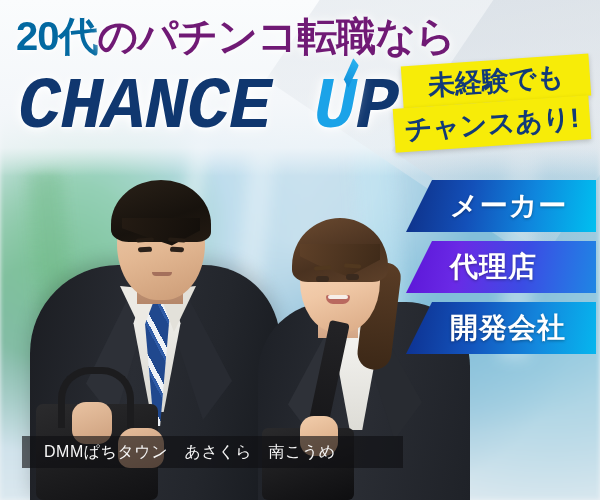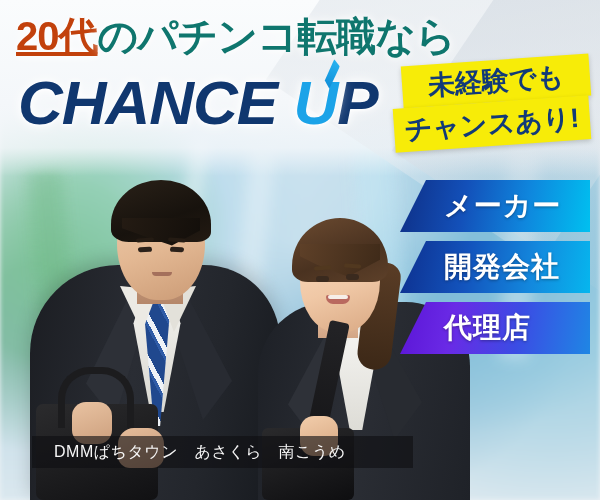--- a/index.html
+++ b/index.html
@@ -181,29 +181,29 @@
   .w-hand{left:300px;bottom:44px;width:38px;height:40px;background:linear-gradient(160deg,#f2cdab,#d5a57f);border-radius:14px;}
   .w-bag{left:262px;bottom:0;width:92px;height:72px;background:linear-gradient(160deg,#2a2a2c,#0e0e10);border-radius:6px;}
 
   
   .headline{
     position:absolute;left:16px;top:16px;
     font-size:40px;font-weight:bold;letter-spacing:-1px;
     white-space:nowrap;line-height:1;
     text-shadow:0 0 7px rgba(255,255,255,.95),0 0 14px rgba(255,255,255,.8);
   }
-  .hl-dark{color:#c2410c;text-decoration:underline;}
-  .hl-blue{color:#0f766e;}
+  .hl-dark{color:#0369a1;}
+  .hl-blue{color:#701a75;}
 
   
   .logo{
     position:absolute;left:18px;top:72px;
-    font-size:62px;line-height:1;font-weight:bold;font-style:italic;
+    font-size:72px;line-height:1;font-weight:bold;font-style:italic;
     letter-spacing:-1px;white-space:nowrap;
-    font-family:Liberation Sans, sans-serif;
+    font-family:Liberation Mono, monospace;
     text-shadow:0 0 8px rgba(255,255,255,.95),0 0 16px rgba(255,255,255,.85),0 2px 2px rgba(255,255,255,.6);
   }
   .logo-main{color:#10376f;}
   .logo-u{color:#1ba3e8;position:relative;}
   .logo-u::after{
     content:"";position:absolute;right:-2px;top:-9px;
     width:15px;height:30px;
     background:linear-gradient(200deg,#29b6f2,#0d8ad6);
     clip-path:polygon(58% 0,100% 22%,46% 100%,10% 74%);
     transform:rotate(6deg);
@@ -215,41 +215,41 @@
   .badge-bar{
     position:absolute;background:#f7ec08;
     font-weight:bold;color:#123a78;white-space:nowrap;
     display:flex;align-items:center;justify-content:center;
     box-shadow:0 2px 5px rgba(0,0,0,.18);
   }
   .bb1{left:10px;top:4px;width:188px;height:42px;font-size:27px;transform:rotate(-4deg);}
   .bb2{left:2px;top:46px;width:196px;height:44px;font-size:27px;transform:rotate(-4deg);}
 
   
-  .tags{position:absolute;right:10px;top:180px;width:190px;}
+  .tags{position:absolute;right:4px;top:180px;width:190px;}
   .tag{
     position:relative;height:52px;margin-bottom:9px;
     clip-path:polygon(26px 0,100% 0,100% 100%,0 100%);
     display:flex;align-items:center;padding-left:44px;
     box-shadow:0 2px 6px rgba(0,0,0,.22);
   }
   .tag span{
     color:#fff;font-size:28px;font-weight:bold;letter-spacing:1px;
     white-space:nowrap;
     text-shadow:0 1px 3px rgba(0,0,0,.35);
   }
   .t1{background:linear-gradient(100deg,#0e2f86 0%,#1350b9 34%,#0f86dd 66%,#00c0f0 100%);}
   .t2{background:linear-gradient(100deg,#2b16c9 0%,#3b2fe0 30%,#2f5fe2 64%,#1f8ee8 100%);}
   .t3{background:linear-gradient(100deg,#0d2f8e 0%,#1354bd 36%,#1389de 70%,#06b6ee 100%);}
   .t4{background:linear-gradient(100deg,#5b15d6 0%,#6a2ae6 28%,#3b4ce4 62%,#1f86e4 100%);}
   .t5{background:linear-gradient(100deg,#0f56c6 0%,#1b74d8 34%,#1298e6 66%,#05c6f2 100%);}
 
   
   .caption{
-    position:absolute;left:32px;bottom:32px;width:381px;height:32px;
+    position:absolute;left:22px;bottom:32px;width:381px;height:32px;
     background:rgba(15,15,17,.62);
     display:flex;align-items:center;
   }
   .caption span{
     color:#f7f7f7;font-size:16px;padding-left:22px;white-space:nowrap;
     letter-spacing:.5px;
   }
 </style>
 </head>
 <body>
@@ -320,25 +320,25 @@
 
   <div class="badge">
     <div class="badge-bar bb1">未経験でも</div>
     <div class="badge-bar bb2">チャンスあり!</div>
   </div>
 
   <div class="tags">
     <div class="tag t1">
       <span>メーカー</span>
     </div>
+    <div class="tag t4">
+      <span>代理店</span>
+    </div>
     <div class="tag t3">
       <span>開発会社</span>
     </div>
-    <div class="tag t4">
-      <span>代理店</span>
-    </div>
   </div>
 
   <div class="caption">
     <span>DMMぱちタウン　あさくら　南こうめ</span>
   </div>
 
 </div>
 
 </body></html>

